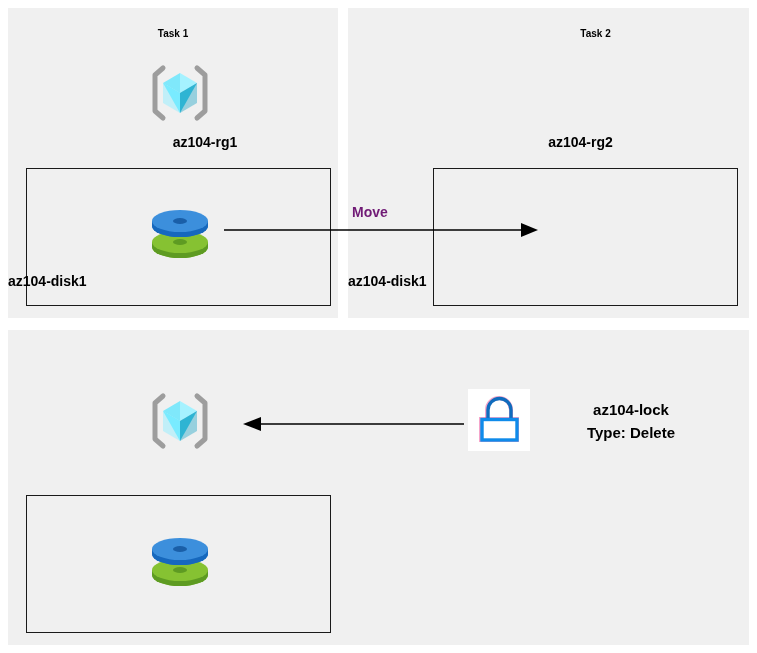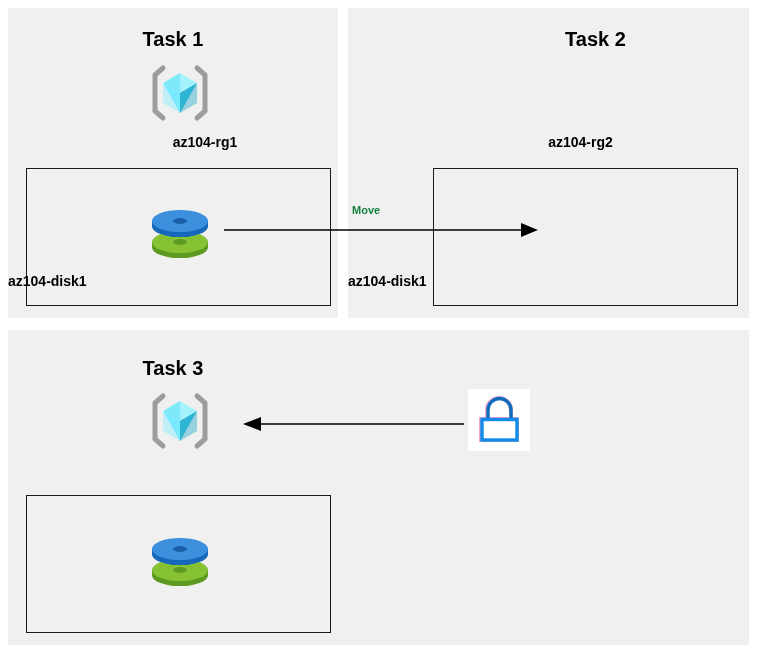--- a/index.html
+++ b/index.html
@@ -26,21 +26,21 @@
     background: #f0f0f0;
     box-sizing: border-box;
   }
   #panel-task1 { left: 8px;   top: 8px;   width: 330px; height: 310px; }
   #panel-task2 { left: 348px; top: 8px;   width: 401px; height: 310px; }
   #panel-task3 { left: 8px;   top: 330px; width: 741px; height: 315px; }
 
   
   .task-title {
     position: absolute;
-    font-size: 20px;
+    font-size: 10px;
     font-weight: bold;
     color: #000000;
     text-align: center;
     white-space: nowrap;
   }
   #title-task1 { left: 0px;   top: 20px;  width: 330px; }
   #title-task2 { left: 8px;   top: 20px;  width: 479px; }
   #title-task3 { left: 0px;   top: 27px;  width: 330px; }
 
   
@@ -103,23 +103,23 @@
     left: 0; top: 0;
     width: 757px; height: 653px;
     pointer-events: none;
   }
 
   
   #move-label {
     position: absolute;
     left: 352px;
     top: 204px;
-    font-size: 11px;
-    font-weight: bold;
-    color: #15803d;
+    font-size: 14px;
+    font-weight: bold;
+    color: #701a75;
     white-space: nowrap;
     text-align: right;
   }
 
   
   #lock-tile {
     position: absolute;
     left: 468px;
     top: 389px;
     width: 62px;
@@ -196,21 +196,20 @@
 
     <div class="rg-label" id="rg-label-2">az104-rg2</div>
 
     <div class="res-box" id="res-box-2"></div>
 
     <div class="disk-label" id="disk-label-2">az104-disk1</div>
   </div>
 
   <div class="panel" id="panel-task3">
 
-    <div class="task-title" id="title-task3">Task 3</div>
 
     <div class="rg-icon" id="rg-icon-3">
       <svg viewBox="0 0 62 58" width="62" height="58">
         <path d="M14 4 L6 11 L6 47 L14 54" fill="none" stroke="#9d9d9d" stroke-width="5" stroke-linecap="round" stroke-linejoin="round"></path>
         <path d="M48 4 L56 11 L56 47 L48 54" fill="none" stroke="#9d9d9d" stroke-width="5" stroke-linecap="round" stroke-linejoin="round"></path>
         <polygon points="31,9 48,19 31,29" fill="#A5F2FF"></polygon>
         <polygon points="31,9 14,19 31,29" fill="#7FE8FB"></polygon>
         <polygon points="14,19 31,29 31,49" fill="#50E6FF"></polygon>
         <polygon points="48,19 31,29 31,49" fill="#32BEDD"></polygon>
         <polygon points="14,19 14,39 31,49 31,29" fill="#9BEEFF" opacity="0.55"></polygon>
@@ -253,14 +252,18 @@
 
   <div id="lock-tile">
     <svg id="lock-icon" viewBox="0 0 50 50" width="50" height="50">
       <path d="M13 24 L13 15 A12 12 0 0 1 37 15 L37 24" fill="none" stroke="#E8388A" stroke-width="4" opacity="0.45"></path>
       <rect x="7" y="24" width="36" height="21" fill="none" stroke="#E8388A" stroke-width="4" opacity="0.45"></rect>
       <path d="M14 24 L14 15 A11.5 11.5 0 0 1 37 15 L37 24" fill="none" stroke="#0F6CBD" stroke-width="3.4"></path>
       <rect x="8" y="24.5" width="35" height="20.5" fill="#ffffff" stroke="#0F8BEA" stroke-width="3.4"></rect>
     </svg>
   </div>
 
+  <div id="lock-text">
+    <div>az104-lock</div>
+    <div>Type: Delete</div>
+  </div>
 
 </div>
 
 </body></html>

